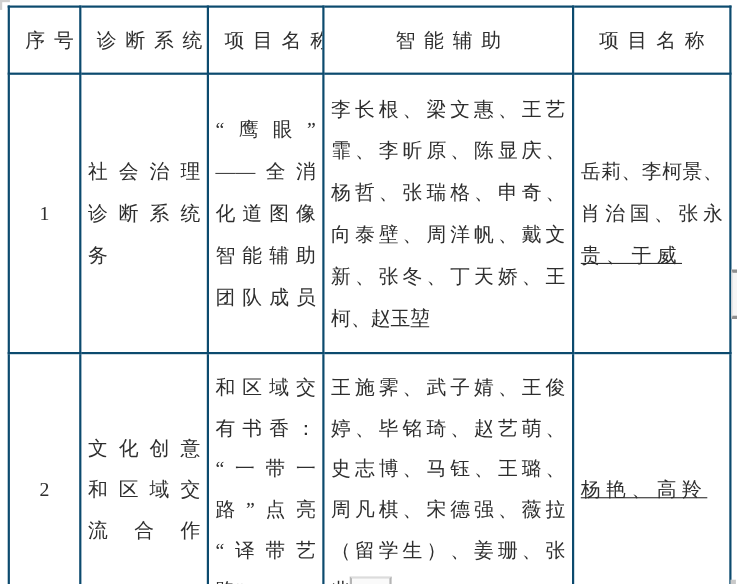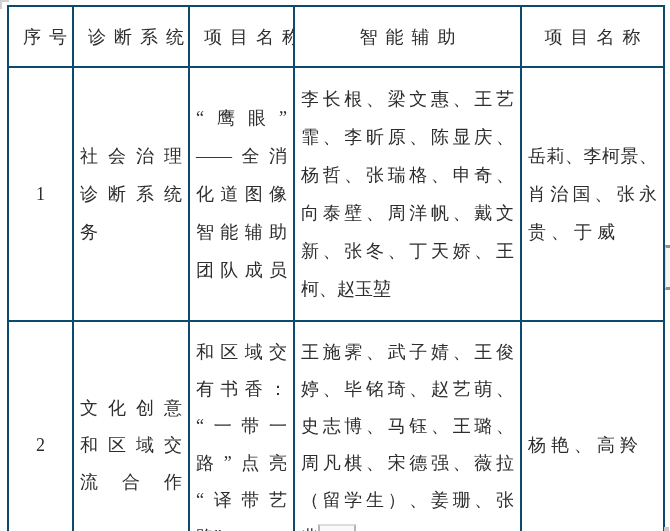--- a/index.html
+++ b/index.html
@@ -30,21 +30,21 @@
     letter-spacing:8px;
     text-indent:8px;
     white-space:nowrap;
   }
   td.num{text-align:center;font-size:19px;}
   .r1 .line{line-height:38px;}
   .r2 .line{line-height:37px;}
   .jlines .line{text-align:justify;text-align-last:justify;}
   .jlines .line:last-child{text-align-last:left;}
   .jall .line:last-child{text-align-last:justify;}
-  .spread .line:last-child{letter-spacing:5px;}
+  .spread .line:last-child{letter-spacing:5px;text-decoration:underline;}
   
   .corner-frag{
     position:absolute;left:0;top:0;width:7px;height:7px;
     border-left:2px solid #cfcfcf;border-top:2px solid #cfcfcf;
   }
   .scroll-frag{
     position:absolute;left:665px;top:245px;width:5px;height:39px;
     background:#f6f6f6;
     border-top:3px solid #8f8f8f;border-bottom:3px solid #8f8f8f;
     border-left:1px solid #dddddd;

